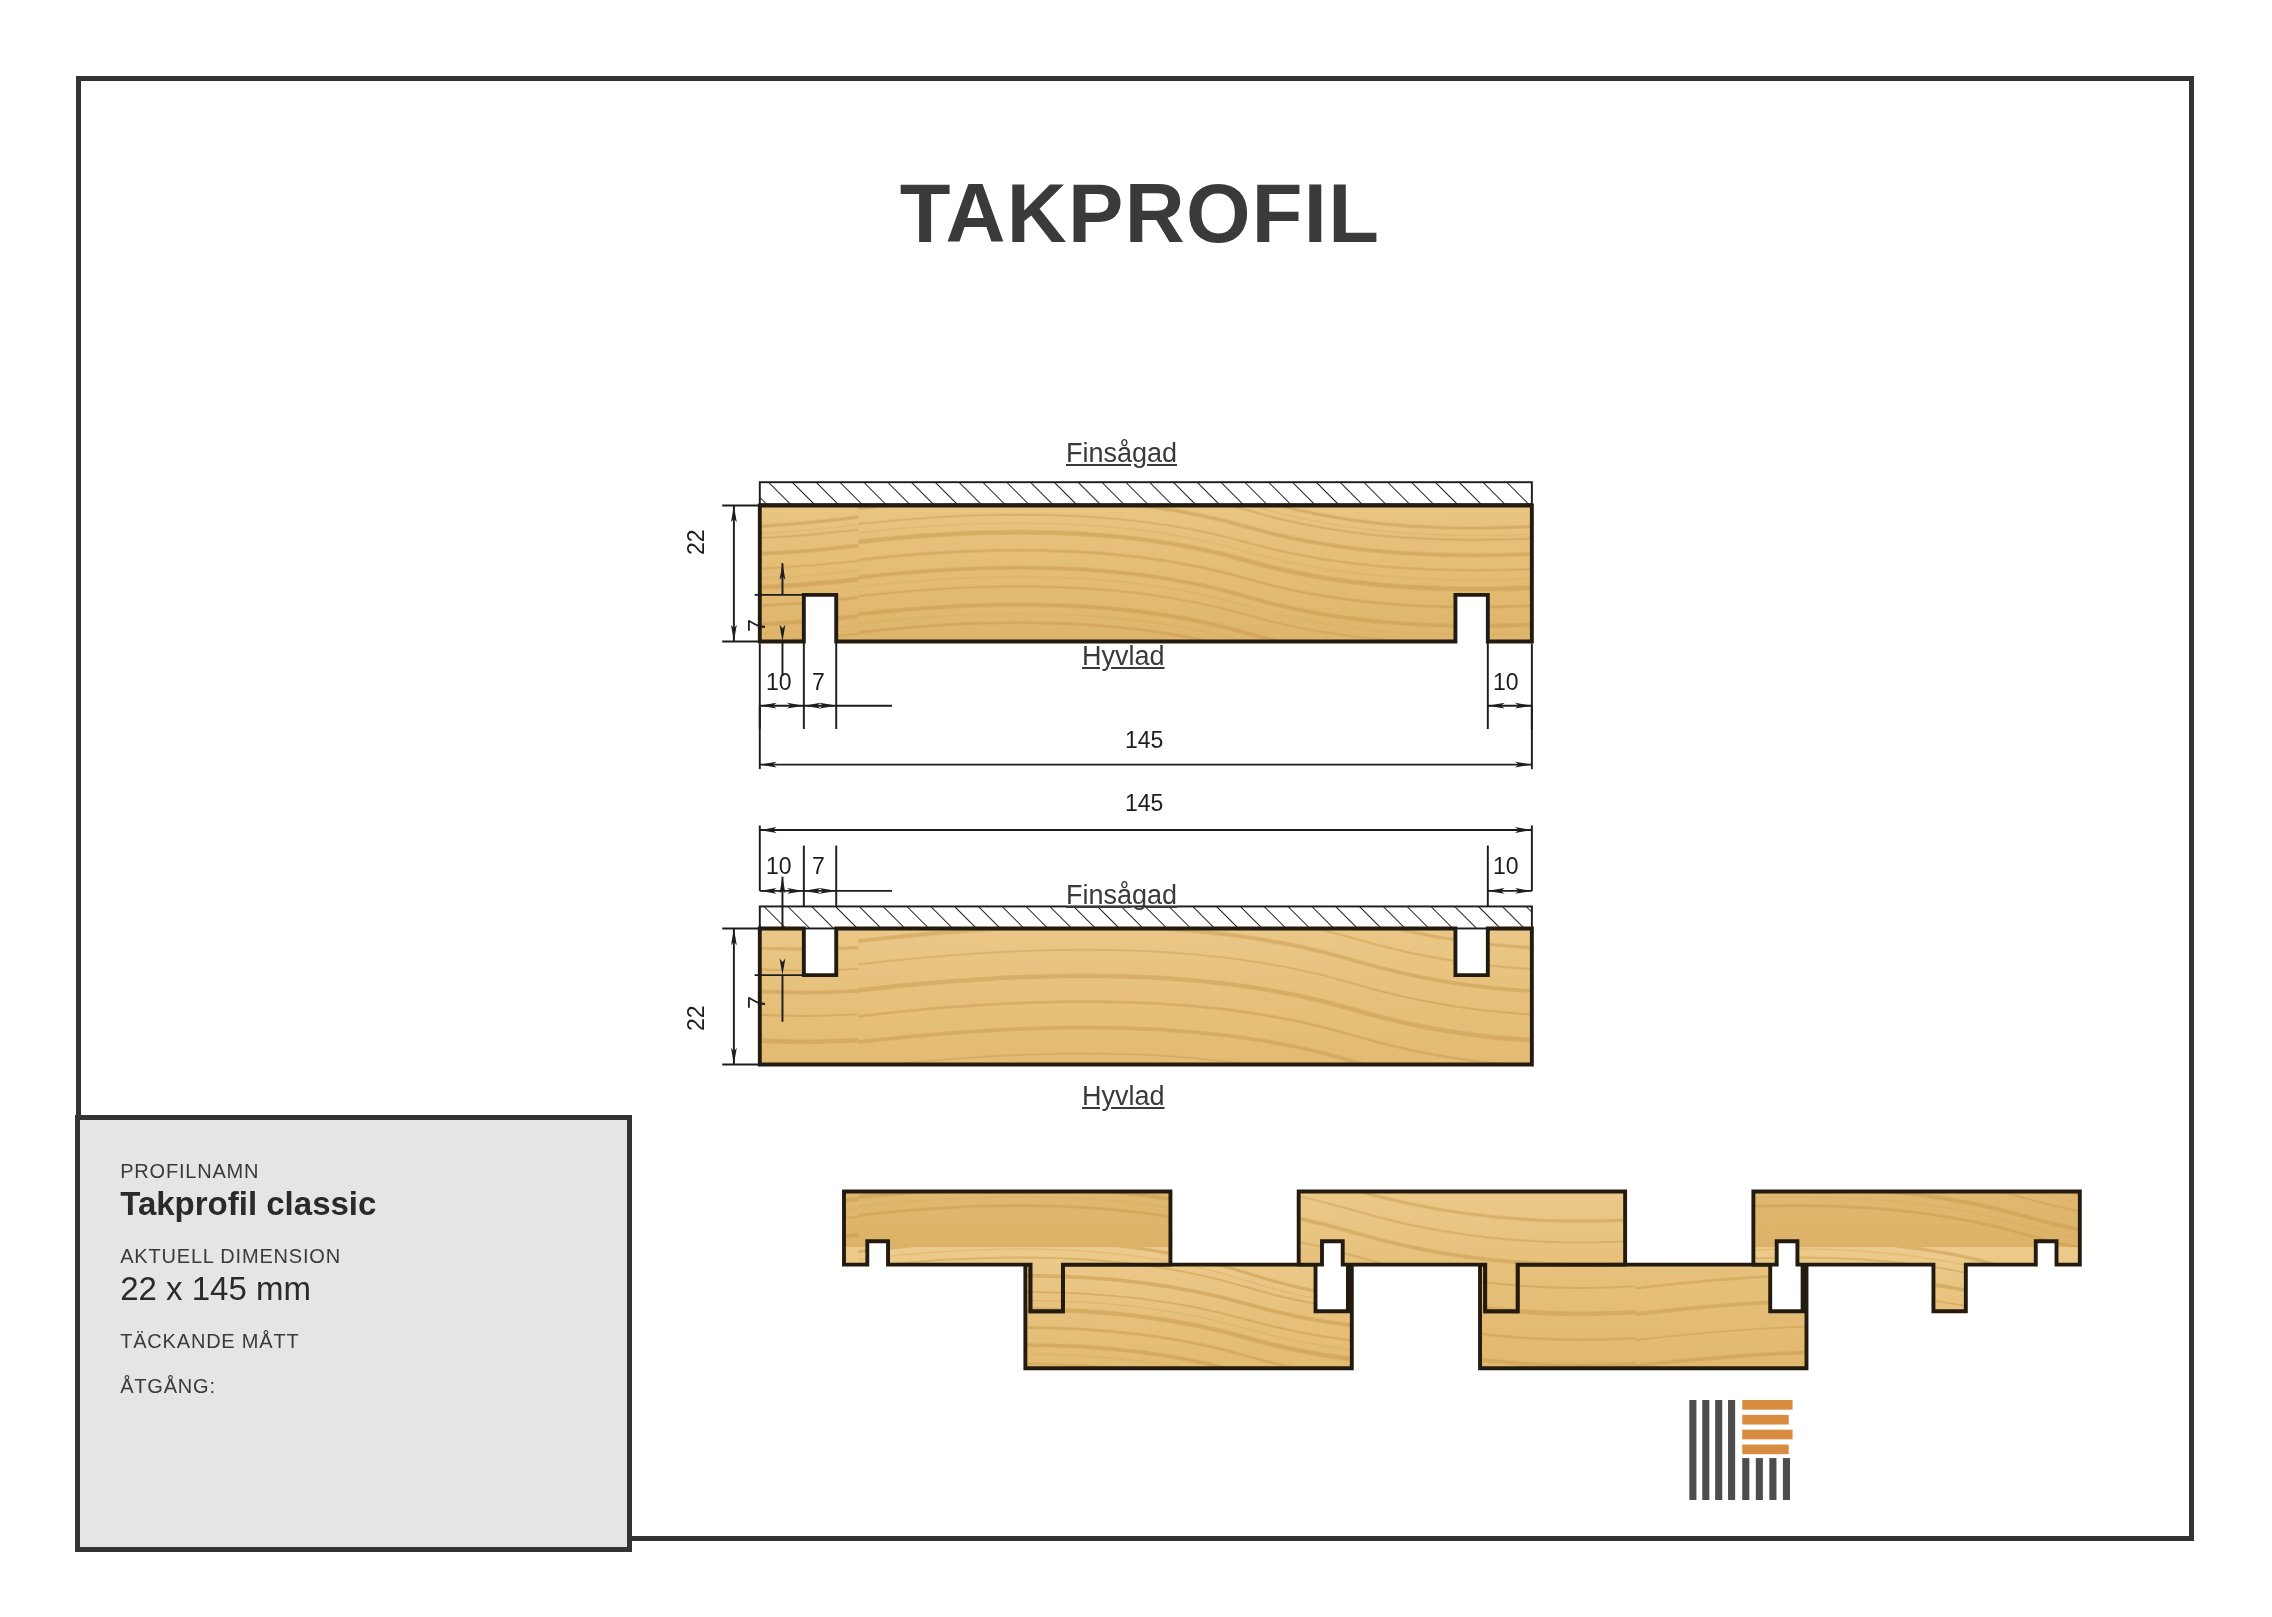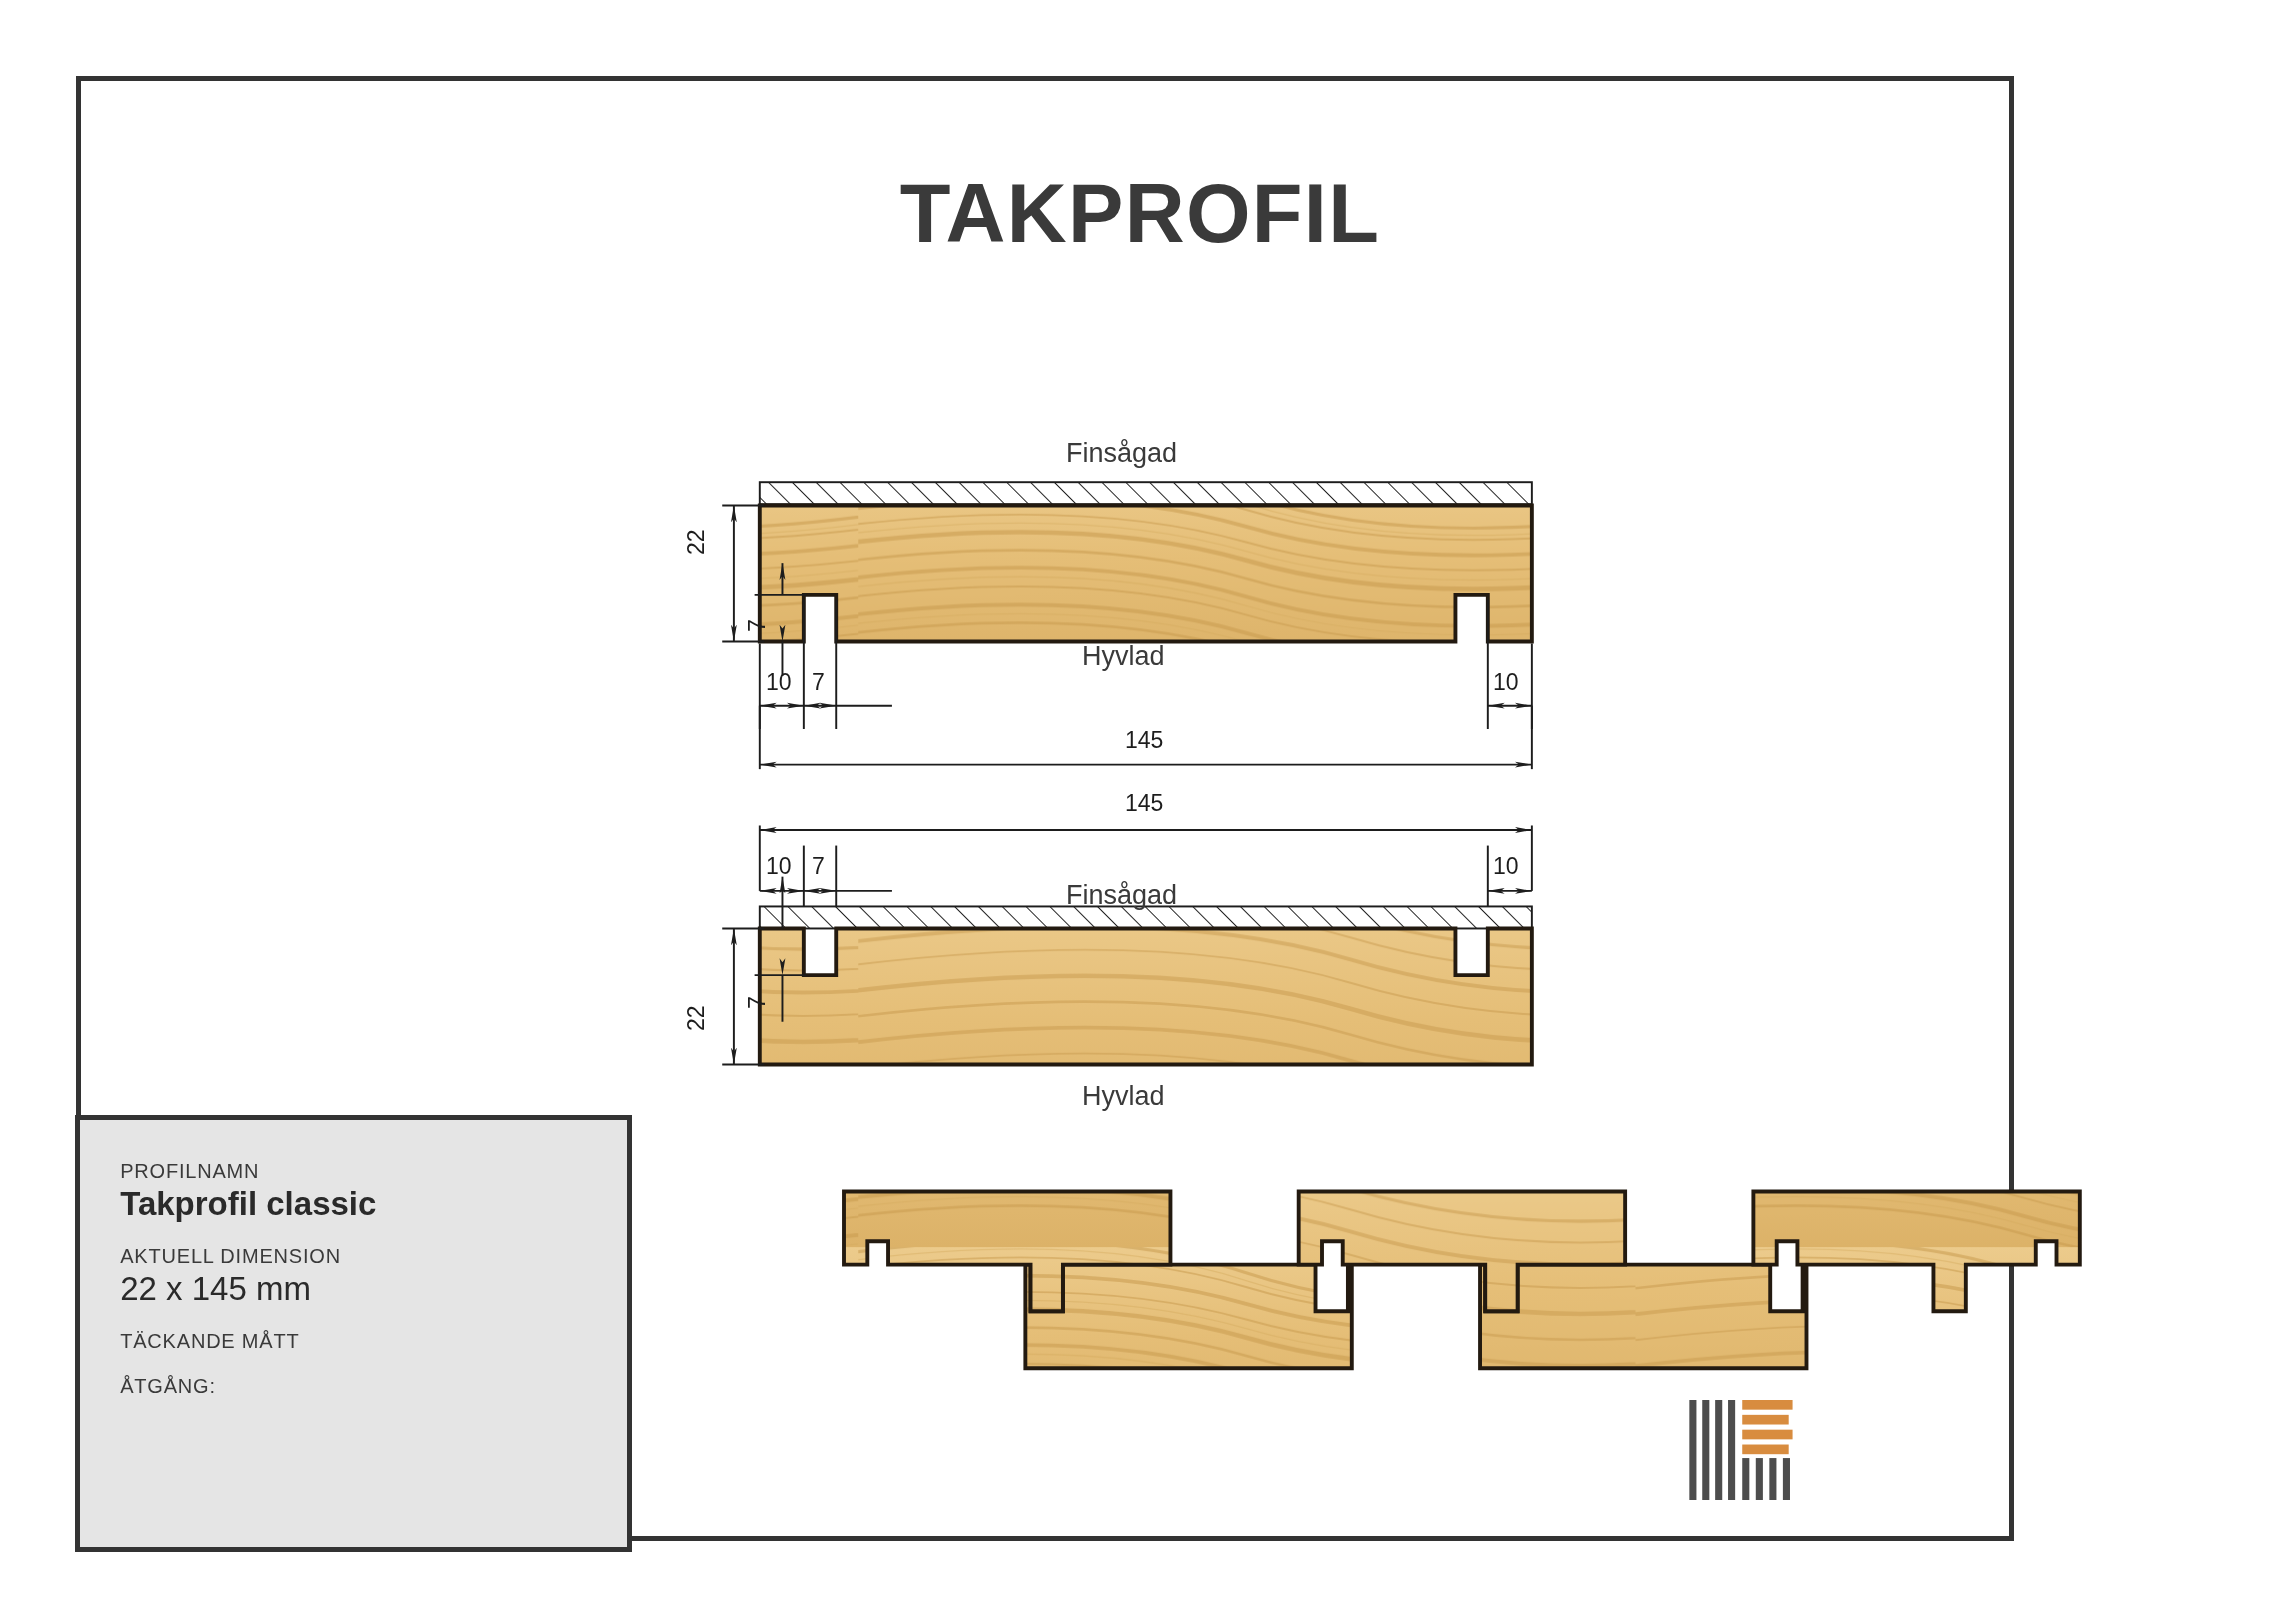--- a/index.html
+++ b/index.html
@@ -5,21 +5,21 @@
   html,body{margin:0;padding:0;background:#ffffff;}
   body{
     width:2273px;height:1618px;position:relative;overflow:hidden;
     font-family:"Liberation Sans",sans-serif;
     -webkit-font-smoothing:antialiased;
   }
 
   
   #sheet-frame{
     position:absolute;left:76px;top:76px;
-    width:1938px;height:1465px;
+    width:2118px;height:1465px;
     border:5.8px solid #333333;
     box-sizing:border-box;
     background:#ffffff;
   }
 
   
   #drawing-title{
     position:absolute;left:0;top:91px;width:2118px;
     text-align:center;
     font-size:83px;font-weight:bold;letter-spacing:1.3px;
@@ -60,21 +60,21 @@
     letter-spacing:-1.9px;font-weight:normal;
   }
 
   
   .dim-text{
     position:absolute;font-size:23px;color:#1d1d1d;
     line-height:1;white-space:nowrap;
   }
   .face-text{
     position:absolute;font-size:27px;color:#3a3a3a;
-    line-height:1;white-space:nowrap;
+    line-height:1;white-space:nowrap;text-decoration:underline;
   }
   svg{display:block;overflow:visible;}
 </style>
 </head>
 <body>
 
 <div id="sheet-frame">
 
   <div id="drawing-title">TAKPROFIL</div>
 

